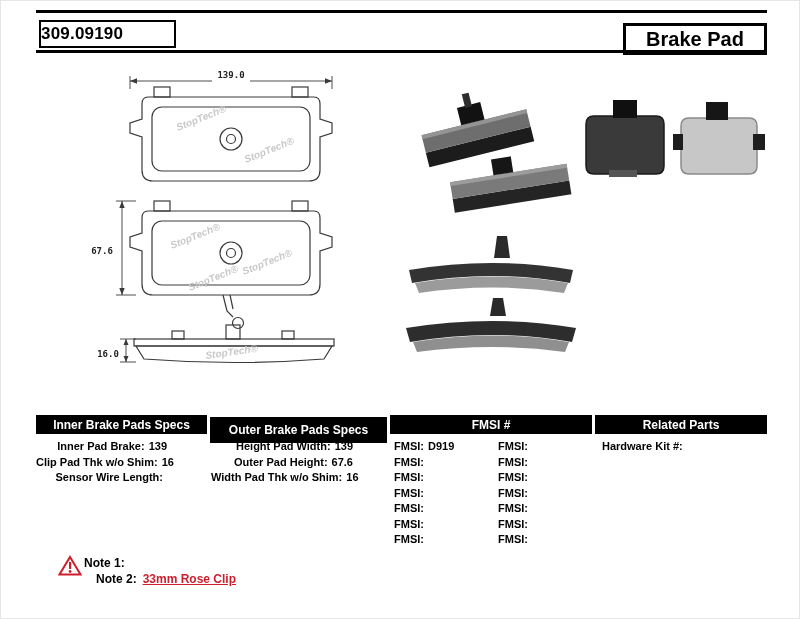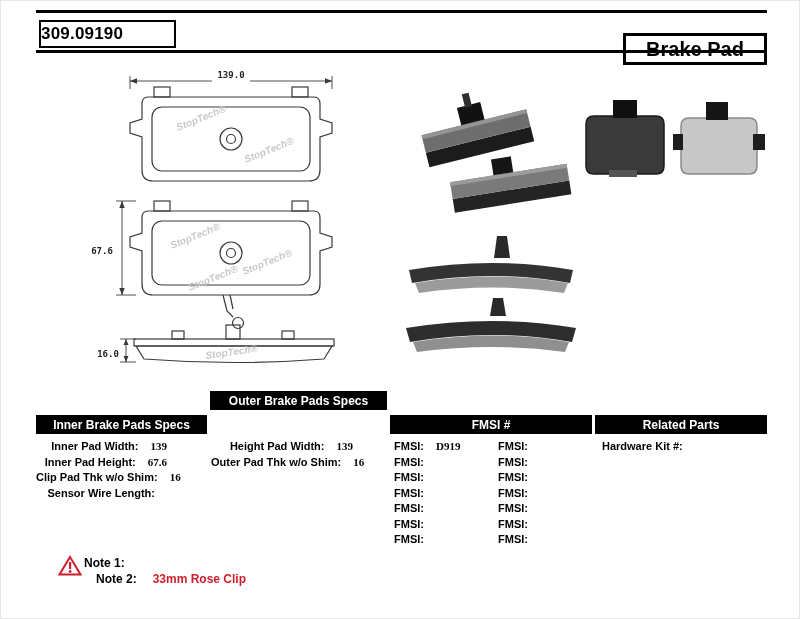--- a/index.html
+++ b/index.html
@@ -10,23 +10,23 @@
   .hr { background:#000; }
   .hdr-box { border:2px solid #000; background:#fff; display:flex; align-items:center; }
   .part-number { font-weight:bold; font-size:17px; letter-spacing:.2px; }
   .title-box { border:3px solid #000; justify-content:center; }
   .page-title { font-weight:bold; font-size:20px; }
   .spec-header { background:#000; color:#fff; font-weight:bold; font-size:12px;
                  display:flex; align-items:center; justify-content:center; }
   .col { font-size:11px; font-weight:bold; color:#000; white-space:nowrap; }
   .col.right { text-align:right; }
   .spec-row { height:15.5px; line-height:15.5px; }
-  .val { margin-left:12px;font-family:Liberation Serif, serif; }
+  .val { margin-left:4px; }
   .note { font-size:12px; font-weight:bold; white-space:nowrap; }
-  .note .note-val { margin-left:16px; }
+  .note .note-val { margin-left:6px;text-decoration:underline; }
   .red { color: var(--accent-red, #cc1f2d); }
   
   .line { fill:none; stroke:#3a3a3a; stroke-width:1.2; }
   .thin { fill:none; stroke:#3a3a3a; stroke-width:0.9; }
   .dimtext { font-size:9px; font-weight:bold; fill:#222; font-family:"DejaVu Sans Mono", monospace; }
   .arrow { fill:#3a3a3a; stroke:none; }
   .wm { font-size:10px; font-style:italic; font-weight:bold; fill: var(--watermark-gray, #c9c9c9); }
   .warn-tri { fill:#fff; stroke: var(--accent-red, #cc1f2d); stroke-width:2; }
   .warn-mark { fill: var(--accent-red, #cc1f2d); }
 </style>
@@ -34,21 +34,21 @@
 <body>
 
 <div class="page">
 
   <div class="abs hr" style="left:35px;top:9px;width:731px;height:3px"></div>
 
   <div class="abs hdr-box" style="left:38px;top:19px;width:137px;height:28px">
     <span class="part-number">309.09190</span>
   </div>
 
-  <div class="abs hdr-box title-box" style="left:622px;top:32px;width:144px;height:32px">
+  <div class="abs hdr-box title-box" style="left:622px;top:22px;width:144px;height:32px">
     <span class="page-title">Brake Pad</span>
   </div>
 
   <div class="abs hr" style="left:35px;top:49px;width:731px;height:3px"></div>
 
   <svg class="abs" style="left:85px;top:66px" width="270" height="315" viewBox="0 0 270 315">
 
     <g>
       <text class="dimtext" x="145" y="11" text-anchor="middle">139.0</text>
       <line class="thin" x1="44" y1="14" x2="126" y2="14"></line>
@@ -141,34 +141,34 @@
       <polygon points="96,150 106,150 109,172 93,172" fill="#2a2a2a"></polygon>
       <path d="M 8 184 Q 92 170 172 184 L 169 197 Q 92 183 11 197 Z" fill="#333333"></path>
       <path d="M 14 197 Q 92 184 167 197 L 163 207 Q 92 196 18 207 Z" fill="#9b9b9b"></path>
       <polygon points="92,212 102,212 105,230 89,230" fill="#2a2a2a"></polygon>
       <path d="M 5 242 Q 92 228 175 242 L 171 256 Q 92 242 9 256 Z" fill="#2d2d2d"></path>
       <path d="M 12 256 Q 92 243 168 256 L 164 266 Q 92 256 16 266 Z" fill="#8f8f8f"></path>
     </g>
   </svg>
 
   <div class="abs spec-header" style="left:35px;top:414px;width:171px;height:19px">Inner Brake Pads Specs</div>
-  <div class="abs spec-header" style="left:209px;top:390px;width:177px;height:19px">Outer Brake Pads Specs</div>
+  <div class="abs spec-header" style="left:209px;top:416px;width:177px;height:26px">Outer Brake Pads Specs</div>
   <div class="abs spec-header" style="left:594px;top:414px;width:172px;height:19px">Related Parts</div>
   <div class="abs spec-header" style="left:389px;top:414px;width:202px;height:19px">FMSI #</div>
 
   <div class="abs col right" style="left:35px;top:438px;width:131px">
-    <div class="spec-row"><span>Inner Pad Width:</span><span class="val">139</span></div>
-    <div class="spec-row"><span>Inner Pad Height:</span><span class="val">67.6</span></div>
+    <div class="spec-row"><span>Inner Pad Brake:</span><span class="val">139</span></div>
     <div class="spec-row"><span>Clip Pad Thk w/o Shim:</span><span class="val">16</span></div>
     <div class="spec-row"><span>Sensor Wire Length:</span><span class="val"></span></div>
   </div>
 
   <div class="abs col right" style="left:210px;top:438px;width:142px">
     <div class="spec-row"><span>Height Pad Width:</span><span class="val">139</span></div>
-    <div class="spec-row"><span>Outer Pad Thk w/o Shim:</span><span class="val">16</span></div>
+    <div class="spec-row"><span>Outer Pad Height:</span><span class="val">67.6</span></div>
+    <div class="spec-row"><span>Width Pad Thk w/o Shim:</span><span class="val">16</span></div>
   </div>
 
   <div class="abs col" style="left:393px;top:438px">
     <div class="spec-row"><span>FMSI:</span><span class="val">D919</span></div>
     <div class="spec-row"><span>FMSI:</span><span class="val"></span></div>
     <div class="spec-row"><span>FMSI:</span><span class="val"></span></div>
     <div class="spec-row"><span>FMSI:</span><span class="val"></span></div>
     <div class="spec-row"><span>FMSI:</span><span class="val"></span></div>
     <div class="spec-row"><span>FMSI:</span><span class="val"></span></div>
     <div class="spec-row"><span>FMSI:</span><span class="val"></span></div>

